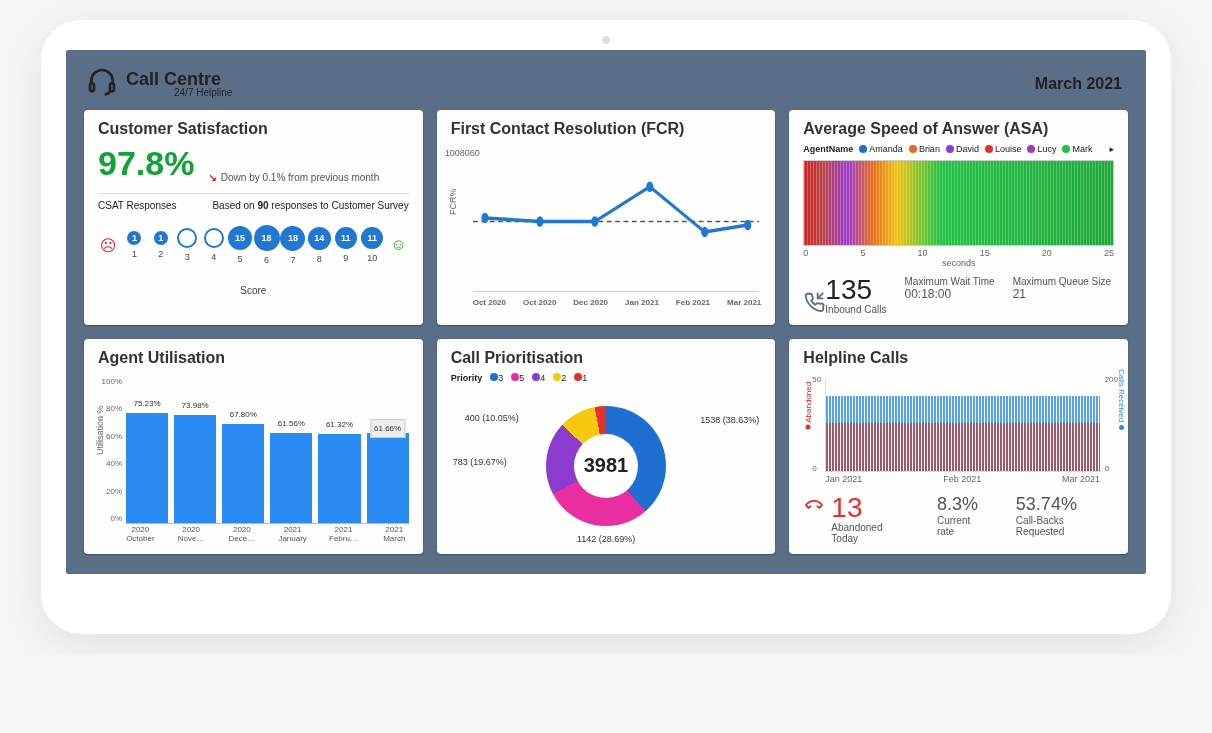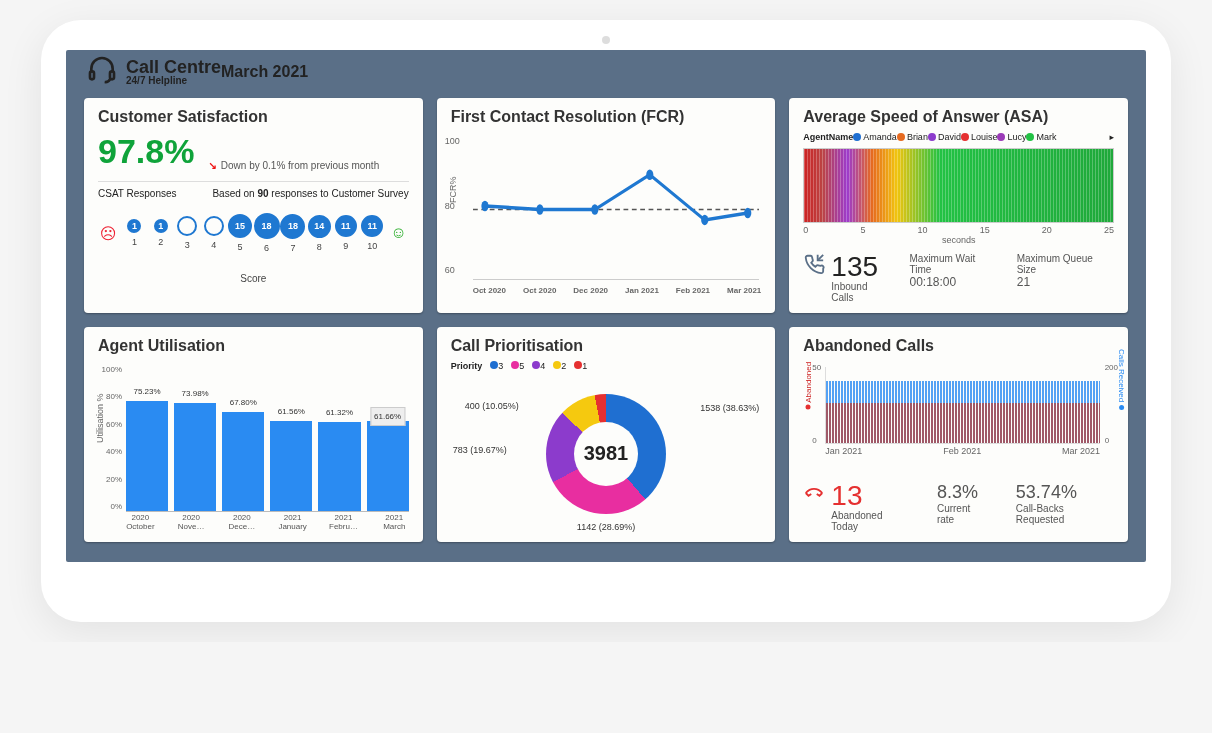--- a/index.html
+++ b/index.html
@@ -1,24 +1,24 @@
 <!DOCTYPE html>
 <html><head>
 <meta charset="utf-8">
 <style>
   html,body{margin:0;padding:0;font-family:"Segoe UI",Arial,sans-serif;background:#f5f5f5;color:#222;}
   .laptop{width:1080px;margin:20px auto;background:#fff;border-radius:40px;box-shadow:0 10px 40px rgba(0,0,0,.08);padding:30px 25px 60px;position:relative;}
   .camera{width:8px;height:8px;border-radius:50%;background:#ddd;position:absolute;left:50%;top:16px;transform:translateX(-50%);}
   .screen{background:#5a6f87;border-radius:2px;padding:0 0 20px;}
-  .topbar{display:flex;align-items:center;padding:4px 20px 8px;}
+  .topbar{display:flex;align-items:center;justify-content:space-between;padding:16px 20px 8px;}
   .brand{display:flex;align-items:center;gap:8px;}
   .brand-icon svg{width:32px;height:32px;fill:none;stroke:#222;stroke-width:2;}
   .brand-text{line-height:1;}
   .brand-name{font-size:18px;font-weight:700;color:#222;}
-  .brand-sub{font-size:10px;font-weight:700;}
+  .brand-sub{font-size:10px;font-weight:400;margin-left:48px;}
   .period{font-size:16px;font-weight:700;margin-right:4px;}
   .grid{display:grid;grid-template-columns:repeat(3,1fr);grid-auto-rows:215px;gap:14px;padding:0 18px;}
   .card{background:#fdfdfb;border-radius:4px;box-shadow:0 1px 2px rgba(0,0,0,.3);padding:10px 14px;display:flex;flex-direction:column;overflow:hidden;font-size:11px;}
   .card h3{margin:0 0 6px;font-size:16px;font-weight:600;color:#333;}
   
   .csat-top{display:flex;align-items:flex-end;gap:14px;}
   .csat-val{font-size:34px;font-weight:700;color:#0fa33a;}
   .csat-delta{font-size:10px;color:#555;display:flex;align-items:center;gap:4px;}
   .csat-delta .arrow{color:#e11;font-weight:bold;}
   .csat-divider{border:none;border-top:1px solid #ddd;margin:10px 0 6px;}
@@ -27,31 +27,31 @@
   .bubble-col{display:flex;flex-direction:column;align-items:center;gap:4px;font-size:9px;color:#444;width:20px;}
   .bubble{width:20px;height:20px;border-radius:50%;border:2px solid #1f78d1;display:flex;align-items:center;justify-content:center;font-size:9px;font-weight:700;color:#fff;box-sizing:border-box;}
   .bubble.filled{background:#1f78d1;}
   .bubble.empty{background:transparent;color:transparent;}
   .face{font-size:16px;}
   .face.sad{color:#e23;}
   .face.happy{color:#2a2;}
   .score-label{text-align:center;font-size:10px;margin-top:20px;color:#444;}
   
   .fcr-chart{flex:1;position:relative;margin:8px 2px 4px 22px;border-bottom:1px solid #ccc;}
-  .fcr-y{position:absolute;left:-28px;top:0;height:100%;display:flex;flex-direction:column;justify-content:space-between;font-size:9px;color:#666;transform:translateY(-4px);}
+  .fcr-y{position:absolute;left:-28px;top:0;height:100%;display:flex;flex-direction:row;justify-content:space-between;font-size:9px;color:#666;transform:translateY(-4px);}
   .fcr-ylabel{position:absolute;left:-20px;top:50%;transform:rotate(-90deg) translateX(12px);font-size:9px;color:#666;transform-origin:left;}
   .fcr-x{display:flex;justify-content:space-between;font-size:8px;color:#666;margin:2px 0 8px 22px;font-weight:bold;}
   .fcr-summary{display:flex;align-items:center;gap:14px;margin-top:6px;}
   .fcr-icon svg{width:26px;height:26px;stroke:#5a6f87;fill:none;stroke-width:2;}
   .fcr-num{font-size:30px;font-weight:300;line-height:1;}
   .fcr-sub{font-size:10px;color:#666;}
   .fcr-right{flex:1;text-align:center;font-size:11px;}
   .fcr-right .p{font-weight:700;}
   
-  .asa-legend{font-size:9px;display:flex;flex-wrap:wrap;align-items:center;}
+  .asa-legend{font-size:9px;display:flex;flex-wrap:wrap;gap:6px;align-items:center;}
   .asa-legend .lbl{font-weight:700}
   .asa-legend .item{display:flex;align-items:center;gap:2px;}
   .dot{width:8px;height:8px;border-radius:50%;display:inline-block;}
   .asa-chart{flex:1;margin:6px 0 2px;position:relative;background:linear-gradient(90deg,#c22 0%,#b44 6%,#9c3bcc 14%,#e66a1f 22%,#f1c40f 30%,#22c244 44%,#1fa83a 100%);border:1px solid #ccc;}
   .asa-chart::after{content:"";position:absolute;inset:0;background:repeating-linear-gradient(90deg,rgba(255,255,255,.25) 0 1px,transparent 1px 3px);}
   .asa-x{display:flex;justify-content:space-between;font-size:9px;color:#666;}
   .asa-xlabel{text-align:center;font-size:9px;color:#666;}
   .asa-bottom{display:flex;gap:18px;margin-top:8px;align-items:flex-start;}
   .kpi{font-size:10px;color:#555;}
   .kpi .big{font-size:28px;font-weight:300;color:#222;line-height:1;}
@@ -74,21 +74,21 @@
   .donut-center{position:absolute;font-size:20px;font-weight:700;z-index:1;}
   .donut-label{position:absolute;font-size:9px;color:#333;white-space:nowrap;}
   
   .ab-chart{flex:1;margin:6px 14px 2px 22px;position:relative;border:1px solid #ddd;border-top:none;border-right:none;}
   .ab-chart .series{position:absolute;inset:0;}
   .ab-ylabel{position:absolute;left:-18px;top:50%;transform:rotate(-90deg);font-size:8px;color:#c22;transform-origin:left;}
   .ab-ylabel2{position:absolute;right:-22px;top:50%;transform:rotate(90deg);font-size:8px;color:#2a8bf2;transform-origin:right;}
   .ab-y{position:absolute;left:-14px;top:-4px;bottom:-2px;display:flex;flex-direction:column;justify-content:space-between;font-size:8px;color:#666;}
   .ab-y2{position:absolute;right:-18px;top:-4px;bottom:-2px;display:flex;flex-direction:column;justify-content:space-between;font-size:8px;color:#666;}
   .ab-x{display:flex;justify-content:space-between;font-size:9px;color:#666;margin:0 14px 6px 22px;}
-  .ab-bottom{display:flex;gap:26px;align-items:flex-start;margin-top:20px;}
+  .ab-bottom{display:flex;gap:26px;align-items:flex-start;margin-top:4px;}
   .ab-icon svg{width:22px;height:22px;stroke:#e53030;fill:none;stroke-width:2;}
 </style>
 </head>
 <body>
 
 <div class="laptop">
   <div class="camera"></div>
   <div class="screen">
 
     <div class="topbar">
@@ -244,21 +244,21 @@
         <div class="asa-x">
           <span>0</span>
           <span>5</span>
           <span>10</span>
           <span>15</span>
           <span>20</span>
           <span>25</span>
         </div>
         <div class="asa-xlabel">seconds</div>
         <div class="asa-bottom">
-          <div class="kpi" style="display:flex;gap:6px;align-items:flex-start">
+          <div class="kpi" style="display:flex;gap:0;align-items:flex-end">
             <span class="phone-icon"><svg viewBox="0 0 24 24">
                   <path d="M22 16.9v3a2 2 0 0 1-2.2 2A19 19 0 0 1 3 5.2 2 2 0 0 1 5 3h3a2 2 0 0 1 2 1.7c.1.9.3 1.8.6 2.6a2 2 0 0 1-.5 2.1L9 10.6a16 16 0 0 0 4.4 4.4l1.2-1.1a2 2 0 0 1 2.1-.5c.8.3 1.7.5 2.6.6A2 2 0 0 1 22 16.9z"></path>
                   <polyline points="16 2 16 8 22 8"></polyline>
                   <line x1="22" y1="2" x2="16" y2="8"></line>
                 </svg></span>
             <div>
               <div class="big">135</div>
               <div class="lbl">Inbound Calls</div>
             </div>
           </div>
@@ -328,21 +328,21 @@
           <div class="donut"></div>
           <div class="donut-center">3981</div>
           <div class="donut-label" style="right:2px;top:28px">1538 (38.63%)</div>
           <div class="donut-label" style="bottom:0;left:50%;transform:translateX(-50%)">1142 (28.69%)</div>
           <div class="donut-label" style="left:2px;top:70px">783 (19.67%)</div>
           <div class="donut-label" style="left:14px;top:26px">400 (10.05%)</div>
         </div>
       </div>
 
       <div class="card">
-        <h3>Abandoned Calls</h3>
+        <h3>Helpline Calls</h3>
         <div class="ab-chart">
           <span class="ab-ylabel"><span class="dot" style="background:#e53030;width:5px;height:5px"></span> <span>Abandoned</span></span>
           <span class="ab-ylabel2"><span>Calls Received</span> <span class="dot" style="background:#2a8bf2;width:5px;height:5px"></span></span>
           <div class="ab-y">
               <span>50</span>
               <span>0</span>
             </div>
           <div class="ab-y2">
               <span>200</span>
               <span>0</span>

